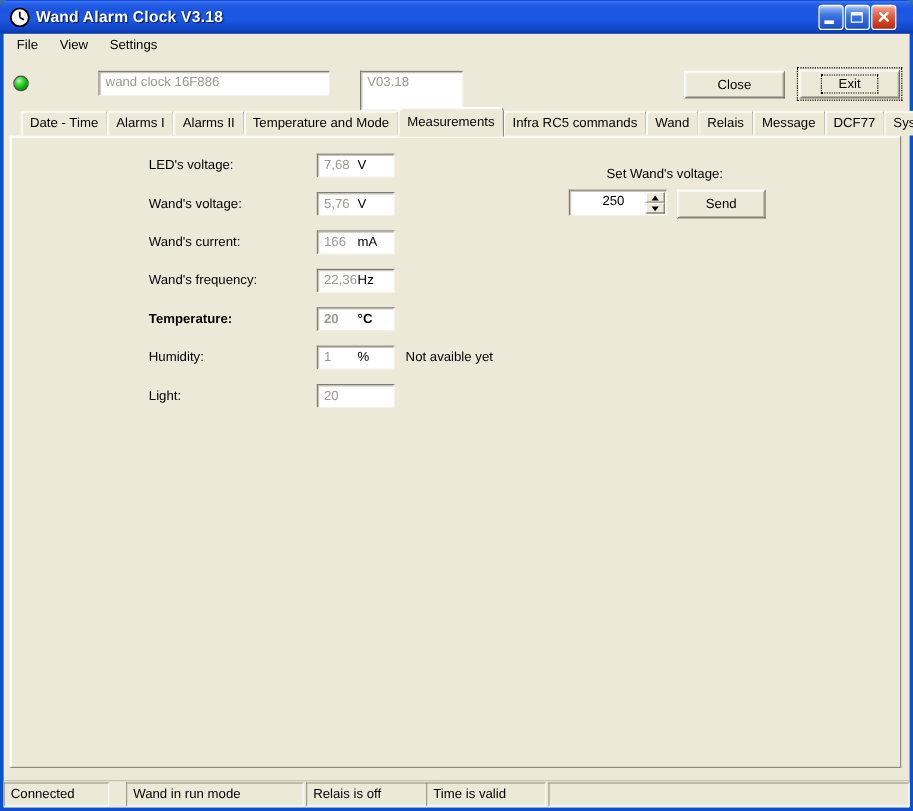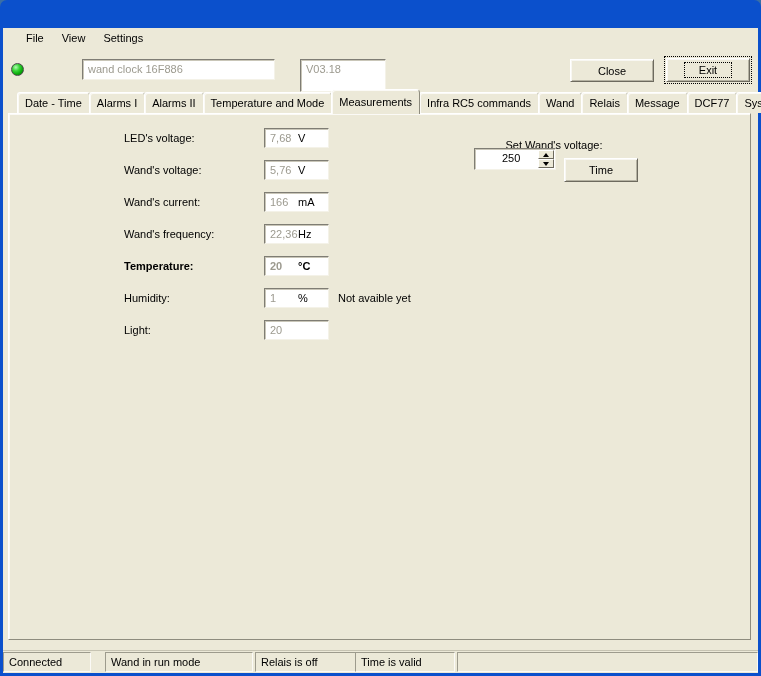--- a/index.html
+++ b/index.html
@@ -35,21 +35,21 @@
   .glyph-max { position: absolute; left: 4px; top: 5px; width: 10px; height: 9px;
     border: 1px solid #fff; border-top-width: 3px; }
   .glyph-close-a, .glyph-close-b {
     position: absolute; left: 4px; top: 8px; width: 11px; height: 2.4px; background: #fff; border-radius: 1px;
   }
   .glyph-close-a { transform: rotate(45deg); } .glyph-close-b { transform: rotate(-45deg); }
   
   .client { position: absolute; left: 3px; top: 28px; width: 755px; height: 645px; background: #ece9d8; }
   .abs { position: absolute; }
   
-  .menubar { position: absolute; left: 3px; top: 30px; height: 19px; display: flex; padding-left: 14px; }
+  .menubar { position: absolute; left: 3px; top: 30px; height: 19px; display: flex; padding-left: 2px; }
   .menu-item { padding: 2px 9px; cursor: default; }
   
   .edit {
     background: #fff;
     border: 1px solid #7f7d74; border-right-color: #f4f2e8; border-bottom-color: #f4f2e8;
     box-shadow: inset 1px 1px 0 #c9c6b8;
     padding: 3px 5px 0 5px; overflow: hidden; white-space: nowrap;
   }
   .edit.disabled { color: #9c9a8f; margin-left: 46px; }
   .btn95 {
@@ -85,21 +85,21 @@
     box-shadow: inset 1px 1px 0 #fbfaf6;
   }
   
   .frow { position: absolute; left: 0; width: 755px; height: 22px; z-index: 2; }
   .flabel { position: absolute; left: 124px; top: 4px; white-space: nowrap; }
   .ffield { position: absolute; left: 218px; top: 0; width: 65px; height: 20px; }
   .funit  { position: absolute; left: 298px; top: 4px; white-space: nowrap; }
   .fnote  { position: absolute; left: 338px; top: 4px; white-space: nowrap; }
   
   .setwand-label { position: absolute; left: 474px; top: 139px; width: 160px; text-align: center; z-index: 2; }
-  .spin { position: absolute; left: 474px; top: 148px; width: 82px; height: 22px; z-index: 2; padding-right: 17px; padding-left: 27px; }
+  .spin { position: absolute; left: 474px; top: 158px; width: 82px; height: 22px; z-index: 2; padding-right: 17px; padding-left: 27px; }
   .spin-btns { position: absolute; right: 1px; top: 1px; bottom: 1px; width: 16px; display: flex; flex-direction: column; }
   .spin-btn { flex: 1; position: relative; background: #ece9d8; cursor: pointer;
     border: 1px solid #6d6a5e; border-top-color: #fff; border-left-color: #fff; }
   .arr-up, .arr-down { position: absolute; left: 50%; top: 50%; width: 0; height: 0;
     border-left: 3px solid transparent; border-right: 3px solid transparent; }
   .arr-up   { border-bottom: 4px solid #000; transform: translate(-50%,-50%); }
   .arr-down { border-top: 4px solid #000; transform: translate(-50%,-50%); }
   
   .sb-line { position: absolute; left: 3px; top: 650px; width: 755px; height: 1px; background: #c6c3b2; }
   .sb-panel {
@@ -108,20 +108,38 @@
     border: 1px solid #9d9b8d; border-right-color: #fbfaf6; border-bottom-color: #fbfaf6;
   }
 </style>
 </head>
 <body>
 
 <div class="window">
 
   <div class="client"></div>
 
+  <div class="titlebar">
+    <svg class="app-icon" viewBox="0 0 17 17">
+      <circle cx="8.5" cy="8.5" r="7.5" fill="#fff" stroke="#000" stroke-width="1.6"></circle>
+      <line x1="8.5" y1="8.5" x2="8.5" y2="3.8" stroke="#000" stroke-width="1.4"></line>
+      <line x1="8.5" y1="8.5" x2="12" y2="10.5" stroke="#000" stroke-width="1.4"></line>
+    </svg>
+    <span class="title-text">Wand Alarm Clock V3.18</span>
+    <div class="tb-btn tb-min">
+        <span class="glyph-min"></span>
+      </div>
+    <div class="tb-btn tb-max">
+        <span class="glyph-max"></span>
+      </div>
+    <div class="tb-btn tb-close">
+        <span class="glyph-close-a"></span>
+        <span class="glyph-close-b"></span>
+      </div>
+  </div>
 
   <div class="menubar">
     <span class="menu-item">File</span>
     <span class="menu-item">View</span>
     <span class="menu-item">Settings</span>
   </div>
 
   <div class="abs led" style="left:11px; top:63px;"></div>
   <div class="abs edit disabled" style="left:36px; top:59px; width:193px; height:21px;">wand clock 16F886</div>
   <div class="abs edit disabled" style="left:254px; top:59px; width:86px; height:33px;">V03.18</div>
@@ -189,21 +207,21 @@
     <span>250</span>
     <span class="spin-btns">
       <span class="spin-btn">
           <i class="arr-up"></i>
         </span>
       <span class="spin-btn">
           <i class="arr-down"></i>
         </span>
     </span>
   </div>
-  <div class="abs btn95" style="left:564px; top:158px; width:74px; height:24px; z-index:2;">Time</div>
+  <div class="abs btn95" style="left:564px; top:158px; width:74px; height:24px; z-index:2;">Send</div>
 
   <div class="sb-line"></div>
   <div class="sb-panel" style="left:3px; width:88px;">Connected</div>
   <div class="sb-panel" style="left:105px; width:148px;">Wand in run mode</div>
   <div class="sb-panel" style="left:255px; width:112px;">Relais is off</div>
   <div class="sb-panel" style="left:355px; width:100px;">Time is valid</div>
   <div class="sb-panel" style="left:457px; width:301px;"></div>
 
 </div>
 

